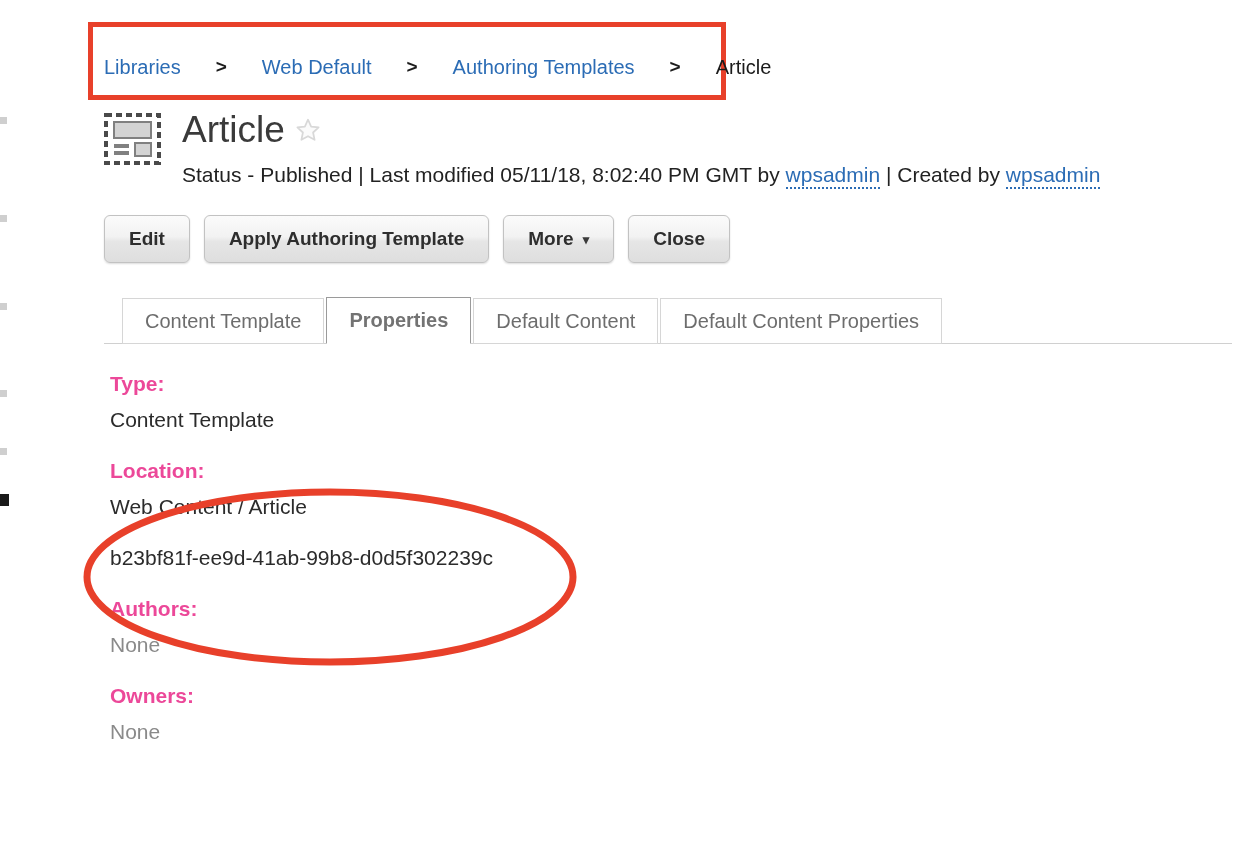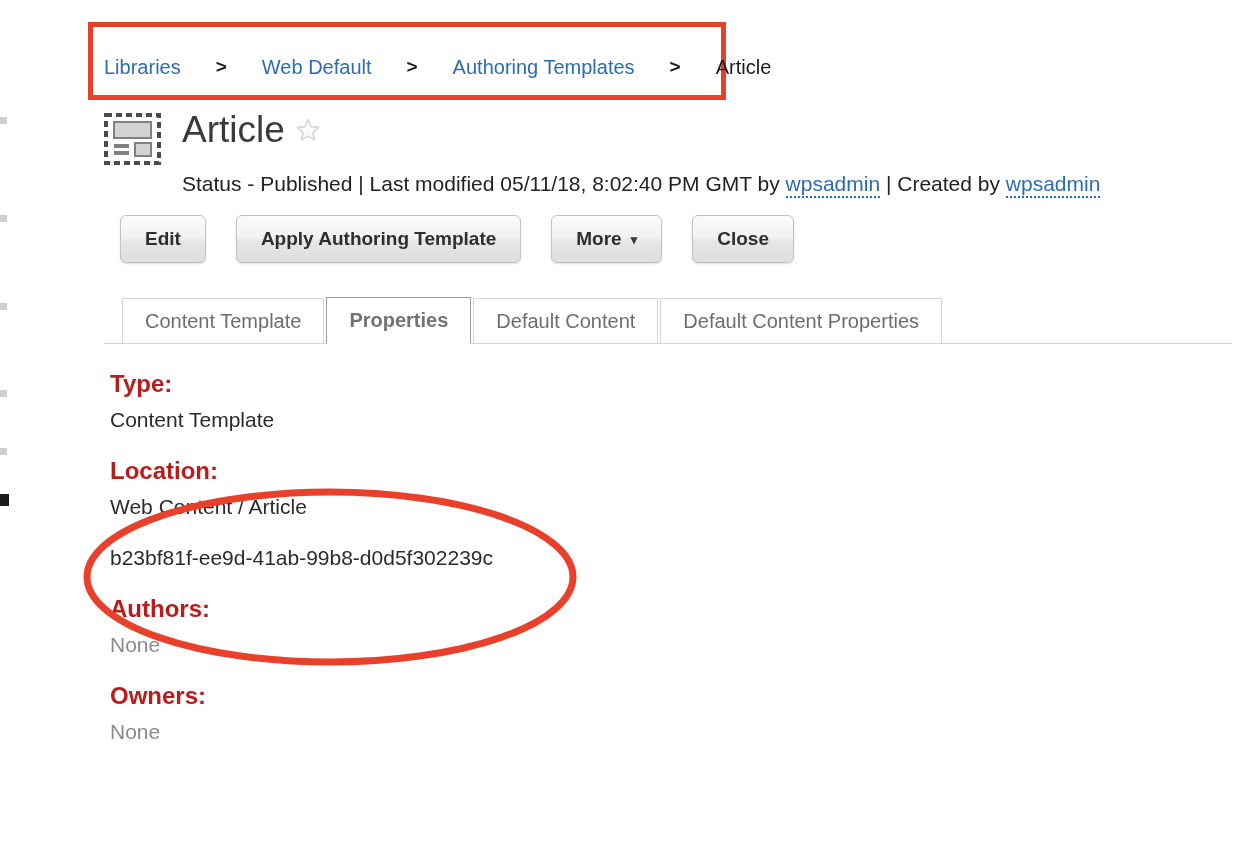--- a/index.html
+++ b/index.html
@@ -111,21 +111,21 @@
   #favorite-star {
     margin-left: 10px;
     width: 26px;
     height: 26px;
     display: block;
     cursor: pointer;
   }
   #status-line {
     font-size: 21px;
     color: #222222;
-    margin-top: 19px;
+    margin-top: 10px;
     white-space: nowrap;
     line-height: 26px;
   }
   .user-link {
     color: #2b6cb5;
     text-decoration: none;
     border-bottom: 2px dotted #2b6cb5;
     padding-bottom: 1px;
     cursor: pointer;
   }
@@ -149,21 +149,20 @@
     font-family: "Liberation Sans", sans-serif;
     font-size: 19px;
     font-weight: bold;
     color: #2e2e2e;
     cursor: pointer;
     display: flex;
     align-items: center;
     justify-content: center;
     white-space: nowrap;
     box-sizing: border-box;
-    margin-left: 16px;
   }
   .action-button .caret {
     margin-left: 9px;
     font-size: 13px;
     line-height: 1;
     color: #3a3a3a;
   }
 
   
   #tab-strip {
@@ -209,23 +208,23 @@
   #properties-panel {
     position: absolute;
     left: 110px;
     top: 370px;
     width: 900px;
   }
   .prop-group {
     margin-bottom: 23px;
   }
   .prop-label {
-    font-size: 24px;
+    font-size: 21px;
     font-weight: bold;
-    color: #b91c1c;
+    color: #ec4899;
     line-height: 28px;
   }
   .prop-value {
     font-size: 21px;
     color: #2b2b2b;
     line-height: 28px;
     margin-top: 8px;
   }
   .prop-value.muted {
     color: #8a8a8a;

